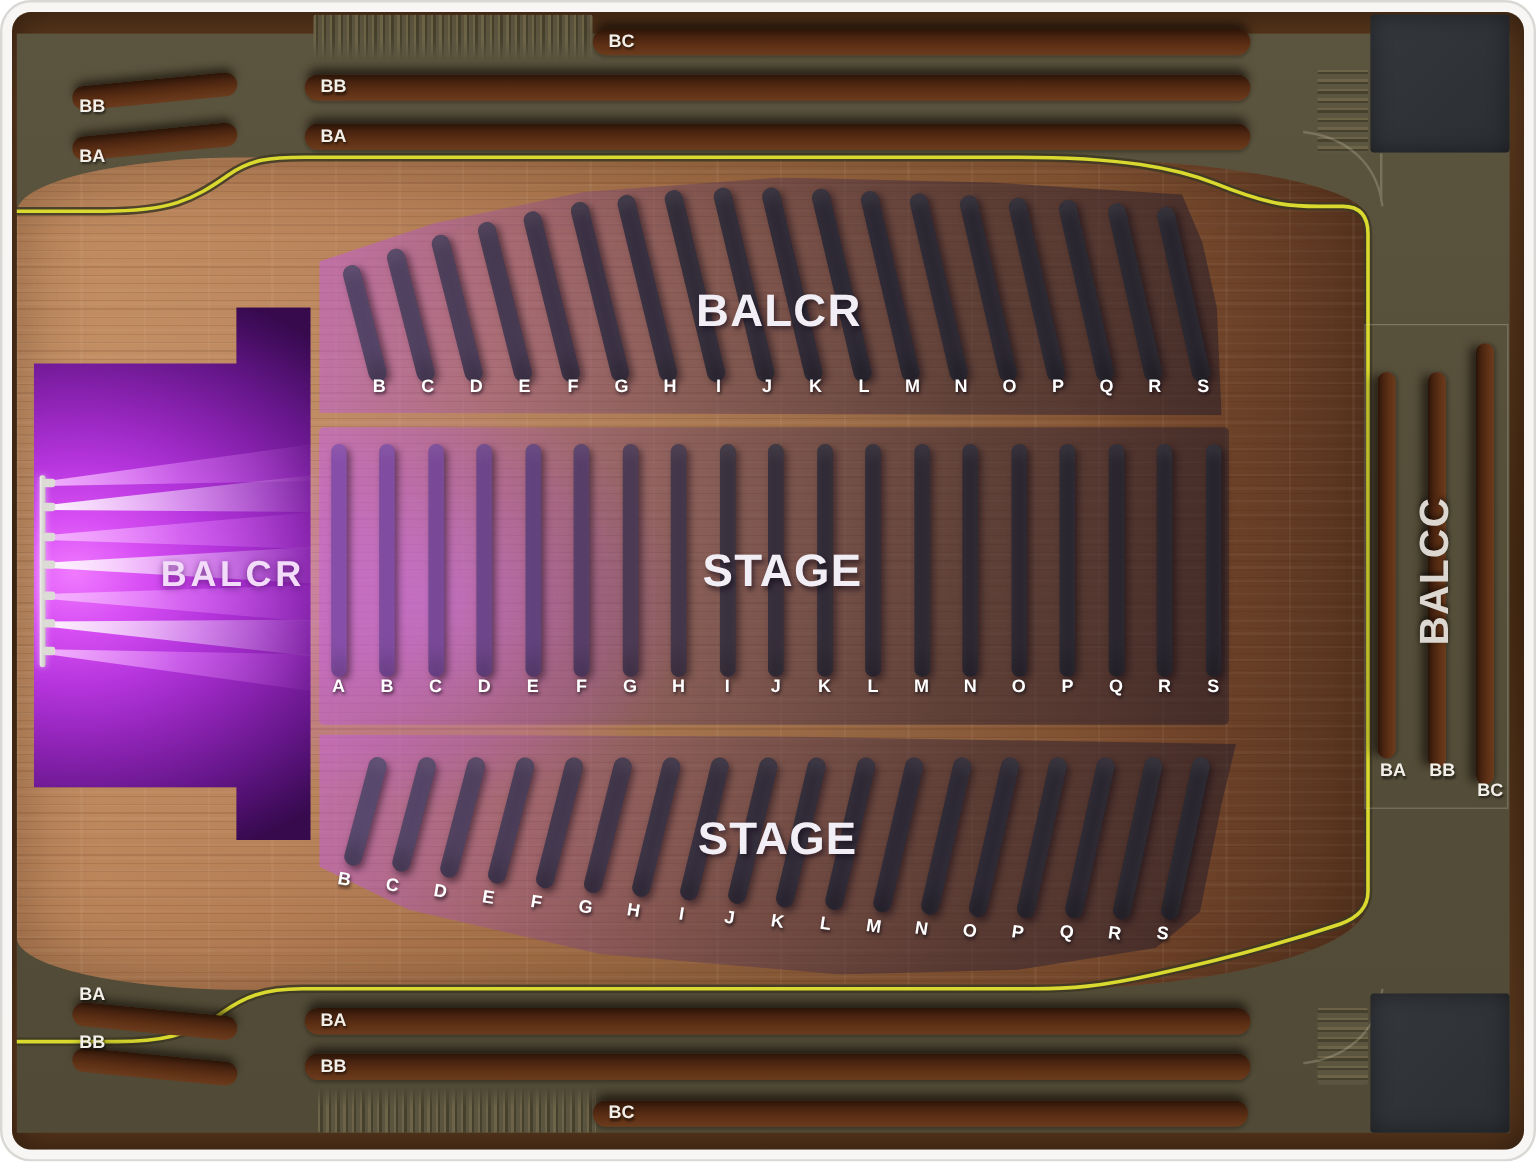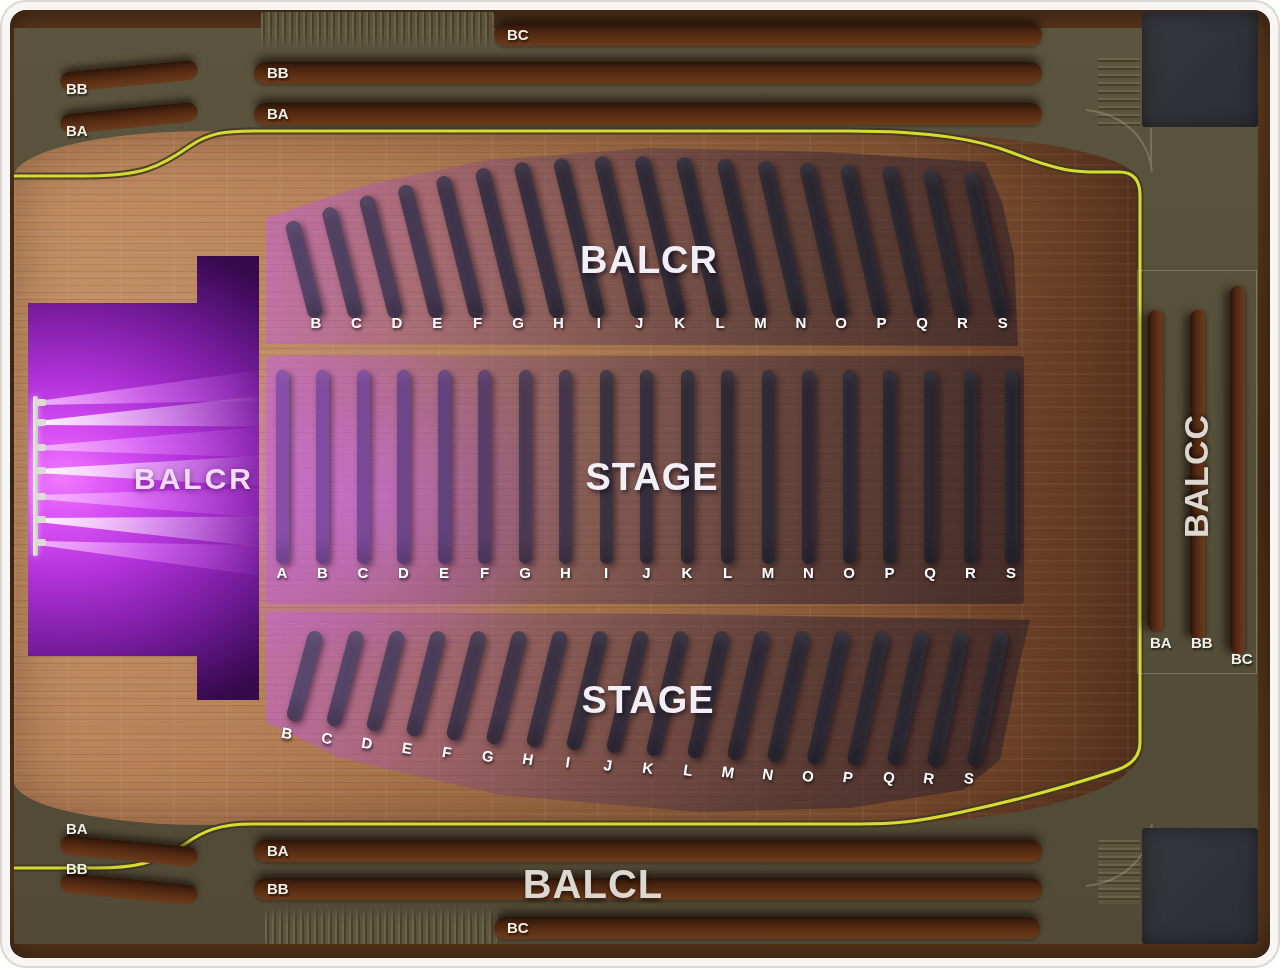--- a/index.html
+++ b/index.html
@@ -155,21 +155,20 @@
 
   <div class="hrow" style="left:254px;top:840px;width:788px;">
     <span class="inrow-label">BA</span>
     </div>
   <div class="hrow" style="left:254px;top:878px;width:788px;">
     <span class="inrow-label">BB</span>
     </div>
   <div class="hrow" style="left:494px;top:917px;width:546px;">
     <span class="inrow-label">BC</span>
     </div>
-  <div class="balc-label" style="left:593px;top:884px;">BALCL</div>
   <div class="arow" style="left:60px;top:841px;transform:rotate(5.5deg);"></div>
   <div class="arow" style="left:60px;top:879px;transform:rotate(5.5deg);"></div>
   <span class="srow-label" style="left:66px;top:820px;">BA</span>
   <span class="srow-label" style="left:66px;top:860px;">BB</span>
 
   <div class="balcc-panel"></div>
   <div class="vrow" style="left:1148px;top:310px;height:322px;"></div>
   <div class="vrow" style="left:1190px;top:310px;height:330px;"></div>
   <div class="vrow" style="left:1230px;top:286px;height:368px;"></div>
   <span class="srow-label" style="left:1150px;top:634px;">BA</span>

